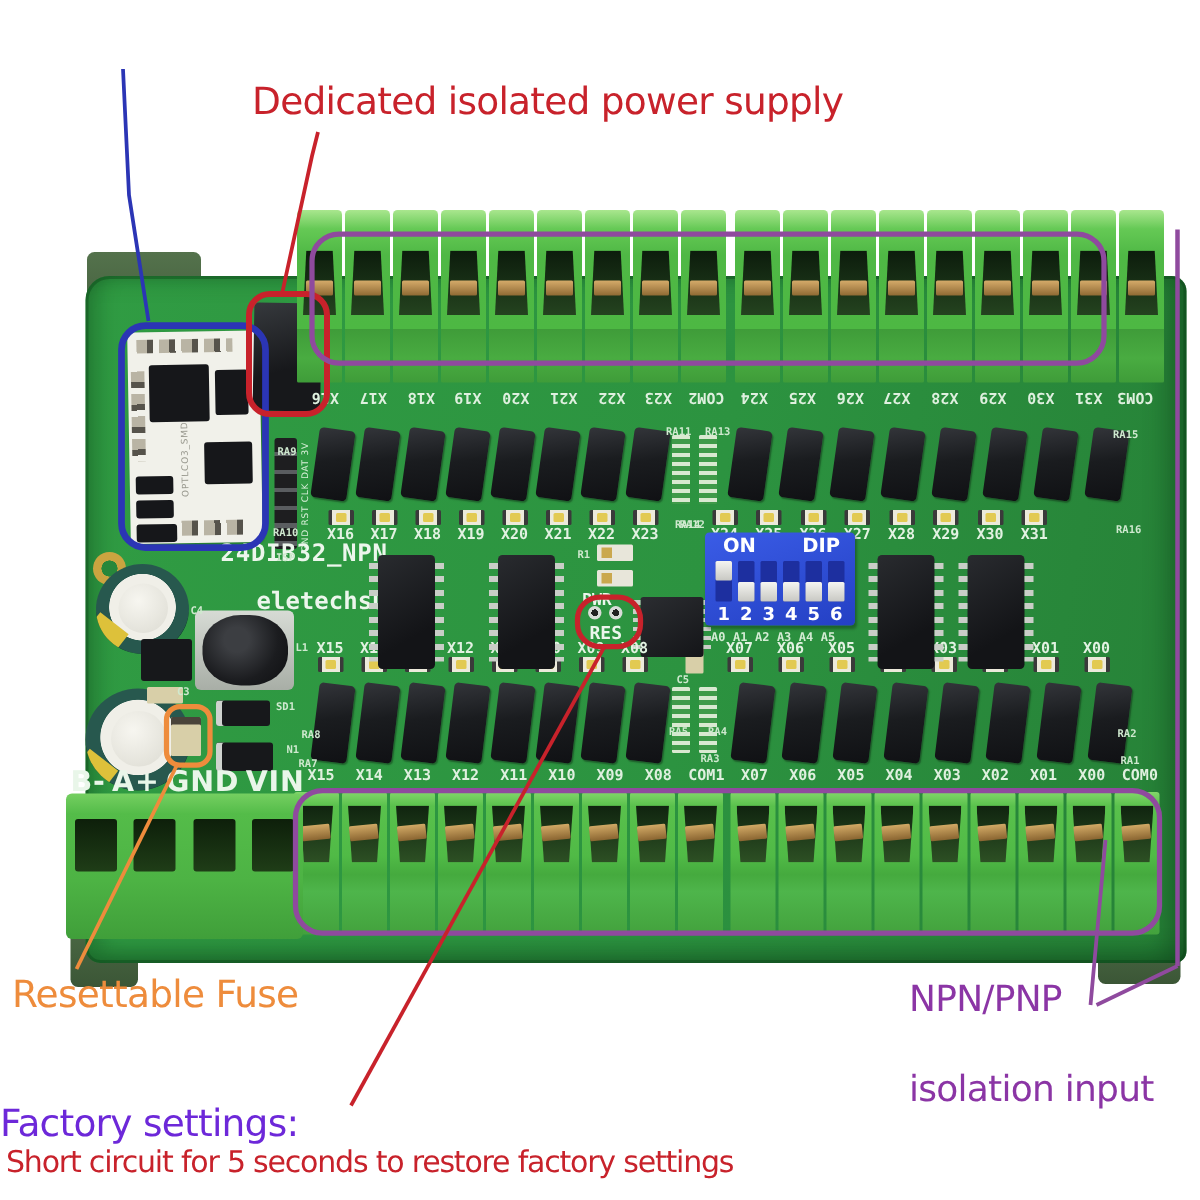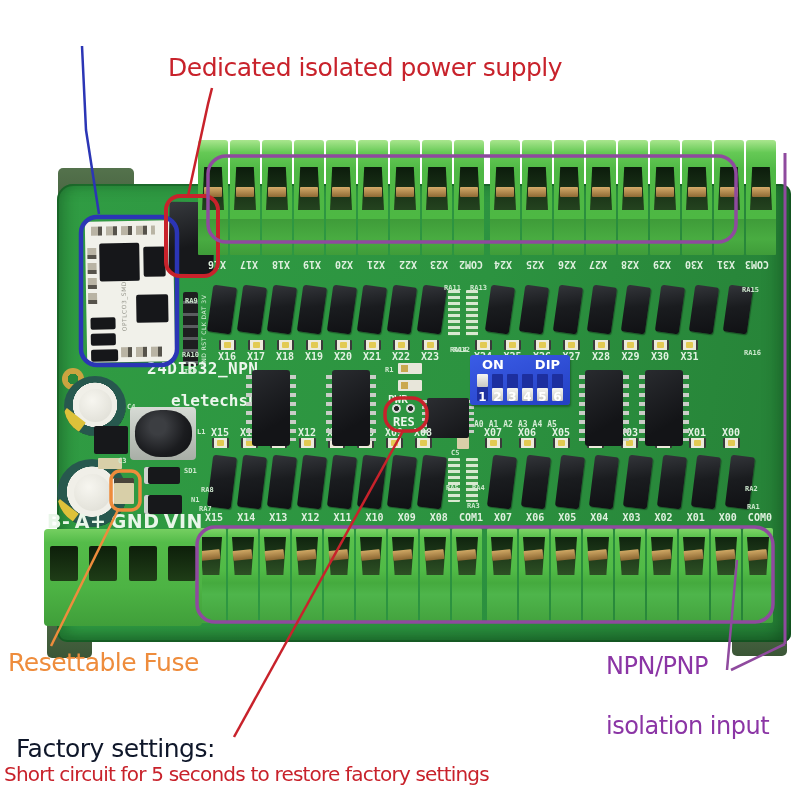--- a/index.html
+++ b/index.html
@@ -57,21 +57,21 @@
     background:linear-gradient(150deg,#292b2f,#131417 70%)}
   .soic::before,.soic::after{content:'';position:absolute;top:5px;bottom:5px;width:6px;
     background:repeating-linear-gradient(180deg,#c9cec7 0 4px,rgba(0,0,0,0) 4px 9px)}
   .soic::before{left:-6px}.soic::after{right:-6px}
   #mcu{position:absolute;left:427px;top:398px;width:42px;height:40px;border-radius:2px;z-index:3;
     background:linear-gradient(150deg,#2b2d31,#141518)}
   #mcu::before,#mcu::after{content:'';position:absolute;top:2px;bottom:2px;width:5px;
     background:repeating-linear-gradient(180deg,#c9cec7 0 3px,rgba(0,0,0,0) 3px 6px)}
   #mcu::before{left:-5px}#mcu::after{right:-5px}
 
-  #dip{position:absolute;left:470px;top:355px;width:100px;height:50px;border-radius:3px;z-index:4;
+  #dip{position:absolute;left:470px;top:355px;width:100px;height:62px;border-radius:3px;z-index:4;
     background:linear-gradient(160deg,#3a5ce6,#2440c4);box-shadow:1px 2px 2px rgba(0,0,0,.3)}
   .dip-word{position:absolute;top:2px;font:700 13px "DejaVu Sans",sans-serif;color:#fff}
   #dip-slots{position:absolute;left:7px;top:19px;width:86px;display:flex;gap:4px}
   .dslot{width:11px;height:27px;background:#1d2f9f;border-radius:1px;position:relative}
   .dlever{position:absolute;left:0;bottom:0;width:11px;height:13px;border-radius:1px;
     background:linear-gradient(#f5f5f1,#c8c8c3)}
   .dlever.up{top:0;bottom:auto}
   #dip-numbers{position:absolute;left:7px;bottom:1px;width:86px;display:flex;gap:4px}
   .dnum{width:11px;text-align:center;font:700 12px "DejaVu Sans",sans-serif;color:#fff}
   #dip-address-labels{position:absolute;left:474px;top:420px;width:92px;display:flex;gap:5px;z-index:3}
@@ -619,17 +619,17 @@
     <path d="M737,560 L727,670" fill="none" stroke="#8f4a9e" stroke-width="2.5"></path>
     <path d="M785,644 L731,670" fill="none" stroke="#8f4a9e" stroke-width="2.5"></path>
     <rect x="111" y="471" width="29" height="39" rx="9" fill="none" stroke="#ee8c3c" stroke-width="3.5"></rect>
     <line x1="118" y1="510" x2="51" y2="646" stroke="#ee8c3c" stroke-width="2.5"></line>
     <rect x="385" y="398" width="42" height="33" rx="15" fill="none" stroke="#c8222b" stroke-width="3.5"></rect>
     <line x1="403" y1="431" x2="234" y2="737" stroke="#c8222b" stroke-width="2.5"></line>
   </svg>
 
   <div class="ann" style="left:168px;top:53px;color:#c8222b">Dedicated isolated power supply</div>
   <div class="ann" style="left:8px;top:648px;color:#ee8c3c">Resettable Fuse</div>
-  <div class="ann" style="left:16px;top:734px;color:#0f172a">Factory settings:</div>
+  <div class="ann" style="left:0;top:734px;color:#6d28d9">Factory settings:</div>
   <div class="ann" style="left:4px;top:762px;color:#c8222b;font-size:20px;letter-spacing:-.8px">Short circuit for 5 seconds to restore factory settings</div>
   <div class="ann" style="left:606px;top:652px;color:#8b35a5;font-size:24px">NPN/PNP</div>
   <div class="ann" style="left:606px;top:712px;color:#8b35a5;font-size:24px">isolation input</div>
 </div>
 
 </body></html>

